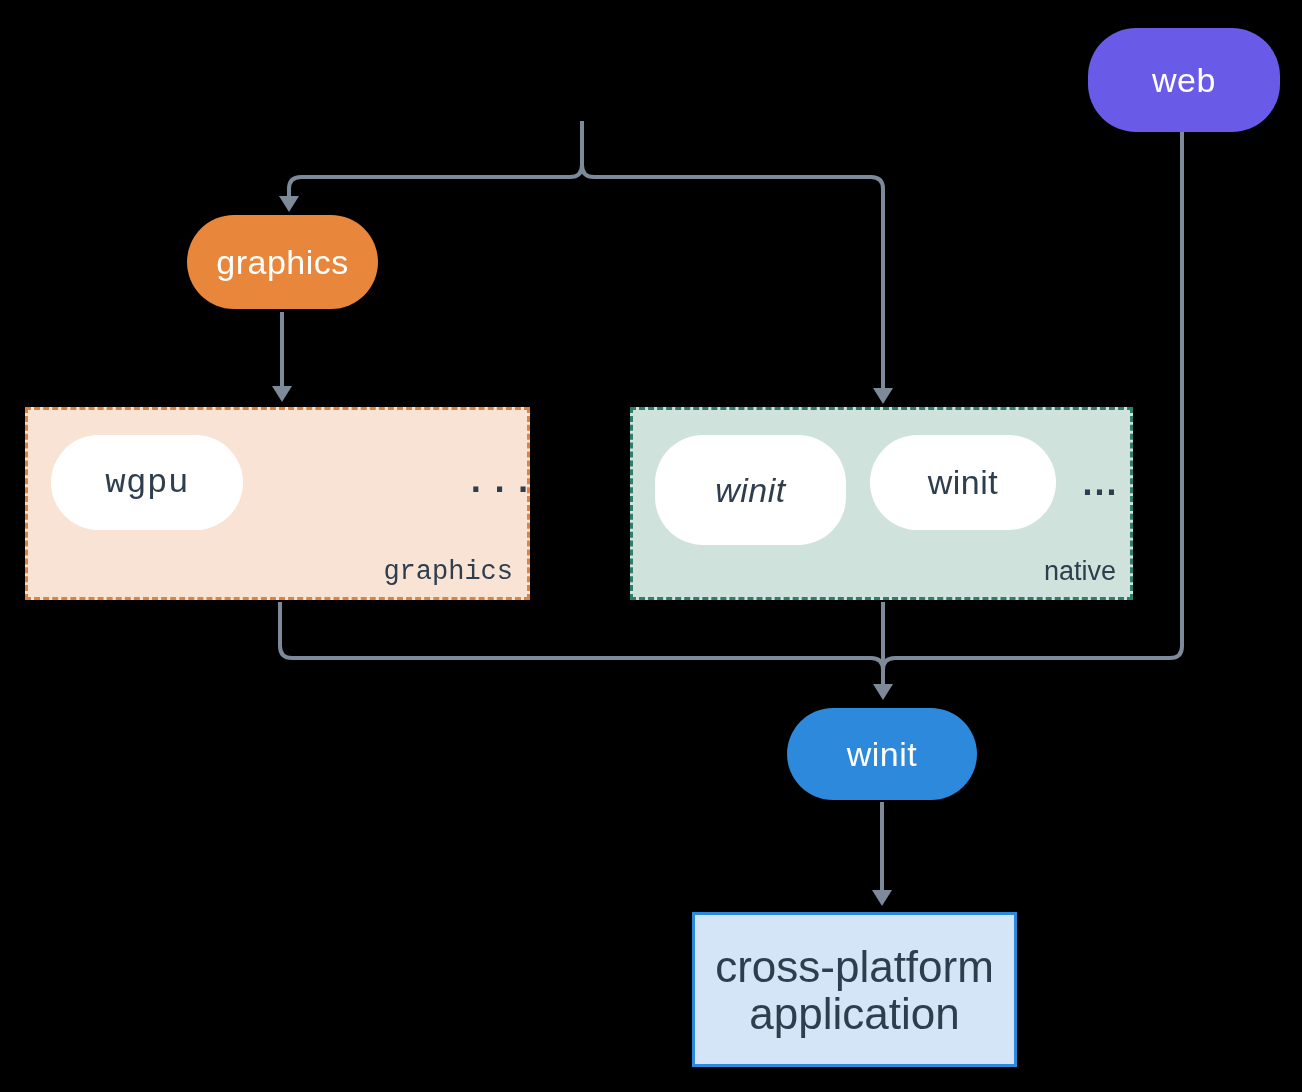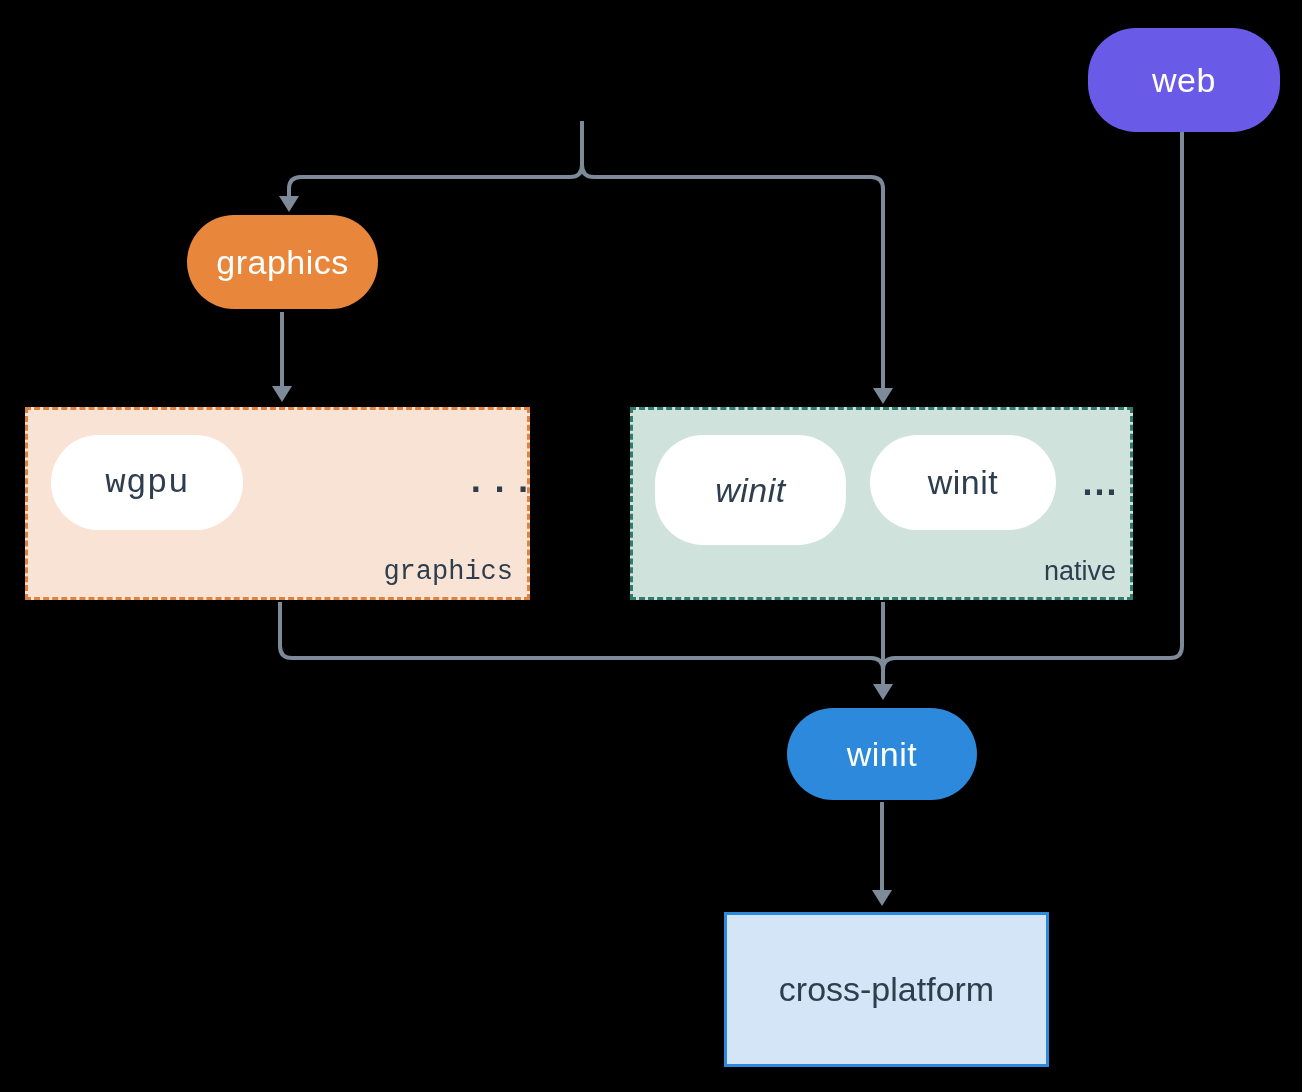--- a/index.html
+++ b/index.html
@@ -73,29 +73,29 @@
   .group-label {
     position: absolute;
     right: 14px;
     bottom: 10px;
     font-size: 27px;
     color: var(--text_dark, #2e3e4e);
   }
   .app-box {
     position: absolute;
     box-sizing: border-box;
-    left: 724px; top: 912px;
+    left: 692px; top: 912px;
     width: 325px; height: 155px;
     background: var(--app_fill, #d4e5f7);
     border: 3px solid var(--app_border, #2d89db);
     display: flex;
     flex-direction: column;
     align-items: center;
     justify-content: center;
-    font-size: 34px;
+    font-size: 44px;
     line-height: 47px;
     color: var(--text_dark, #2e3e4e);
   }
   
   .node-native   { left: 487px;  top: 22px;  width: 190px; height: 98px; }
   .node-web      { left: 1088px; top: 28px;  width: 192px; height: 104px; }
   .node-graphics { left: 187px;  top: 215px; width: 191px; height: 94px; }
   .node-iced     { left: 787px;  top: 708px; width: 190px; height: 92px; }
   .group.renderers { left: 25px;  top: 407px; width: 505px; height: 193px; font-family: Liberation Mono, monospace; }
   .group.shells    { left: 630px; top: 407px; width: 503px; height: 193px; }
@@ -144,15 +144,16 @@
     <div class="pill white node-winit">winit</div>
     <div class="pill white node-glutin">winit</div>
     <span class="ellipsis ellipsis-shells">...</span>
     <span class="group-label">native</span>
   </div>
 
   <div class="pill blue node-iced">winit</div>
 
   <div class="app-box">
     <span>cross-platform</span>
+    <span>application</span>
   </div>
 
 </div>
 
 </body></html>

